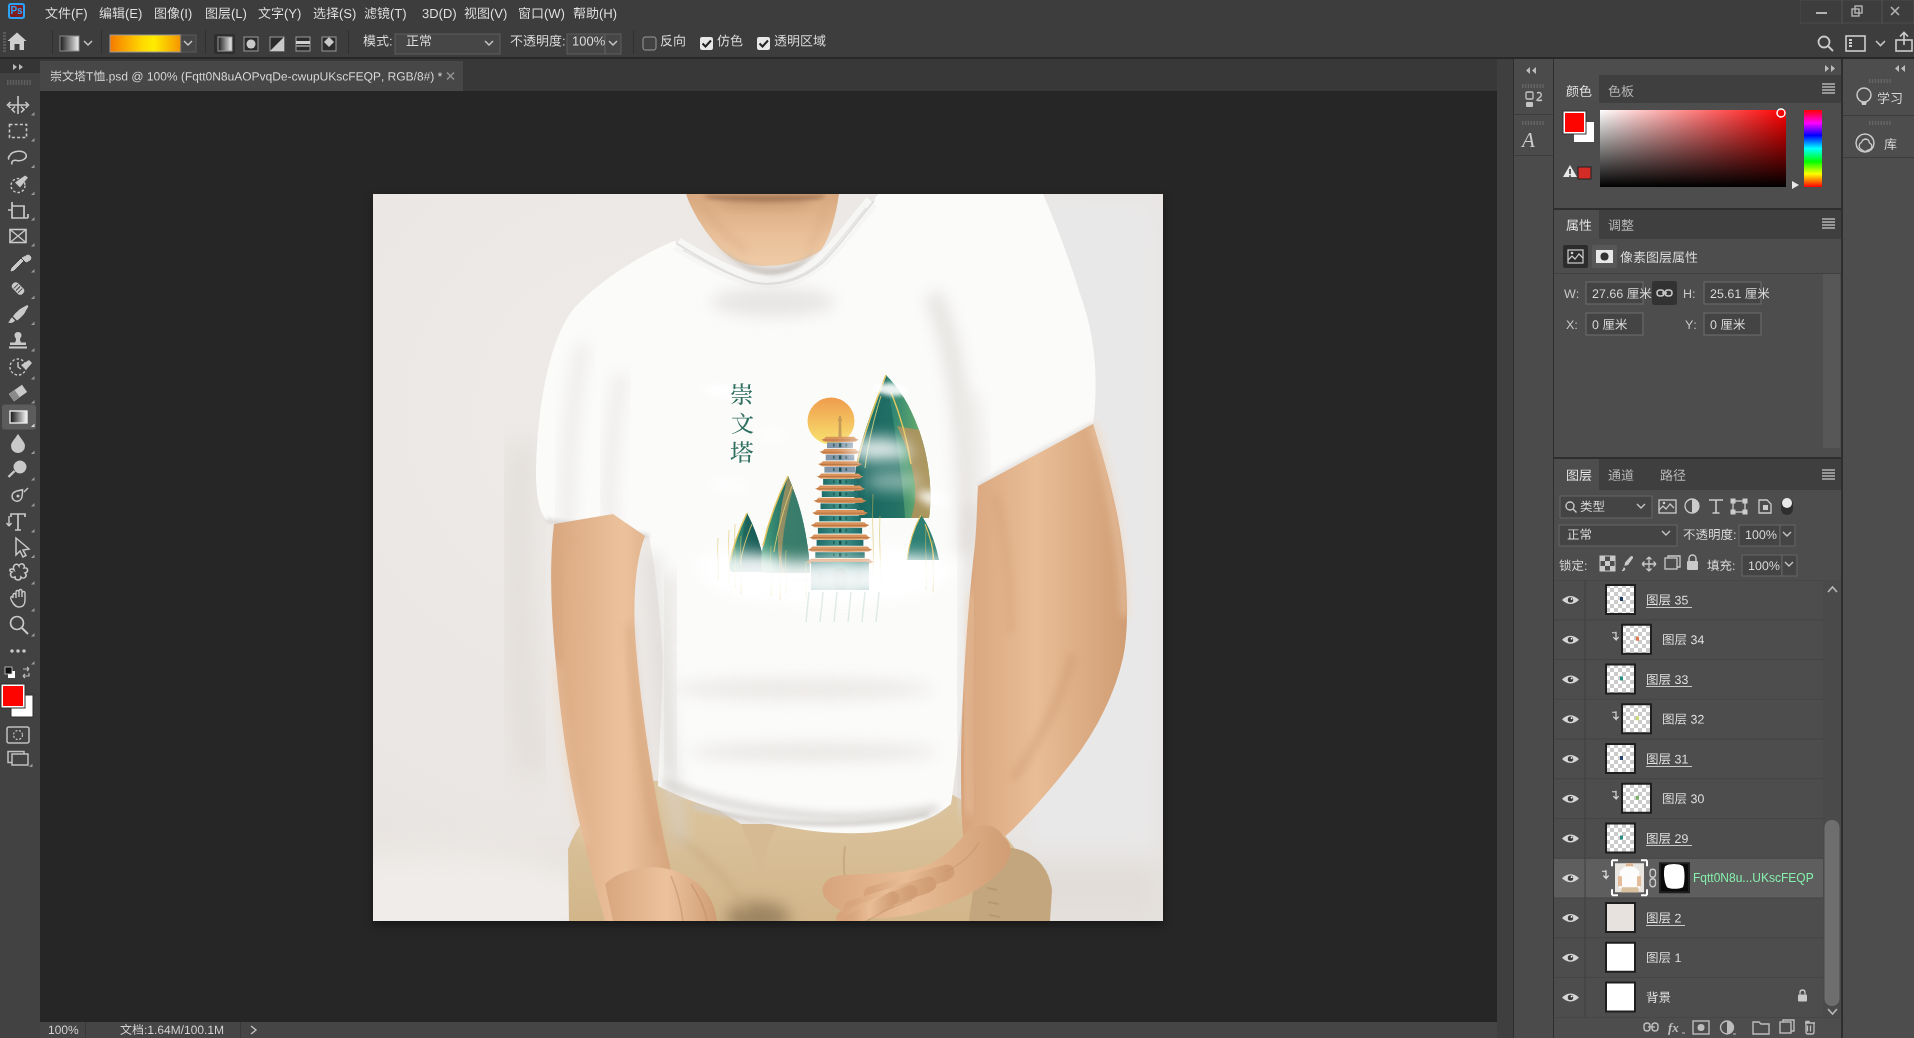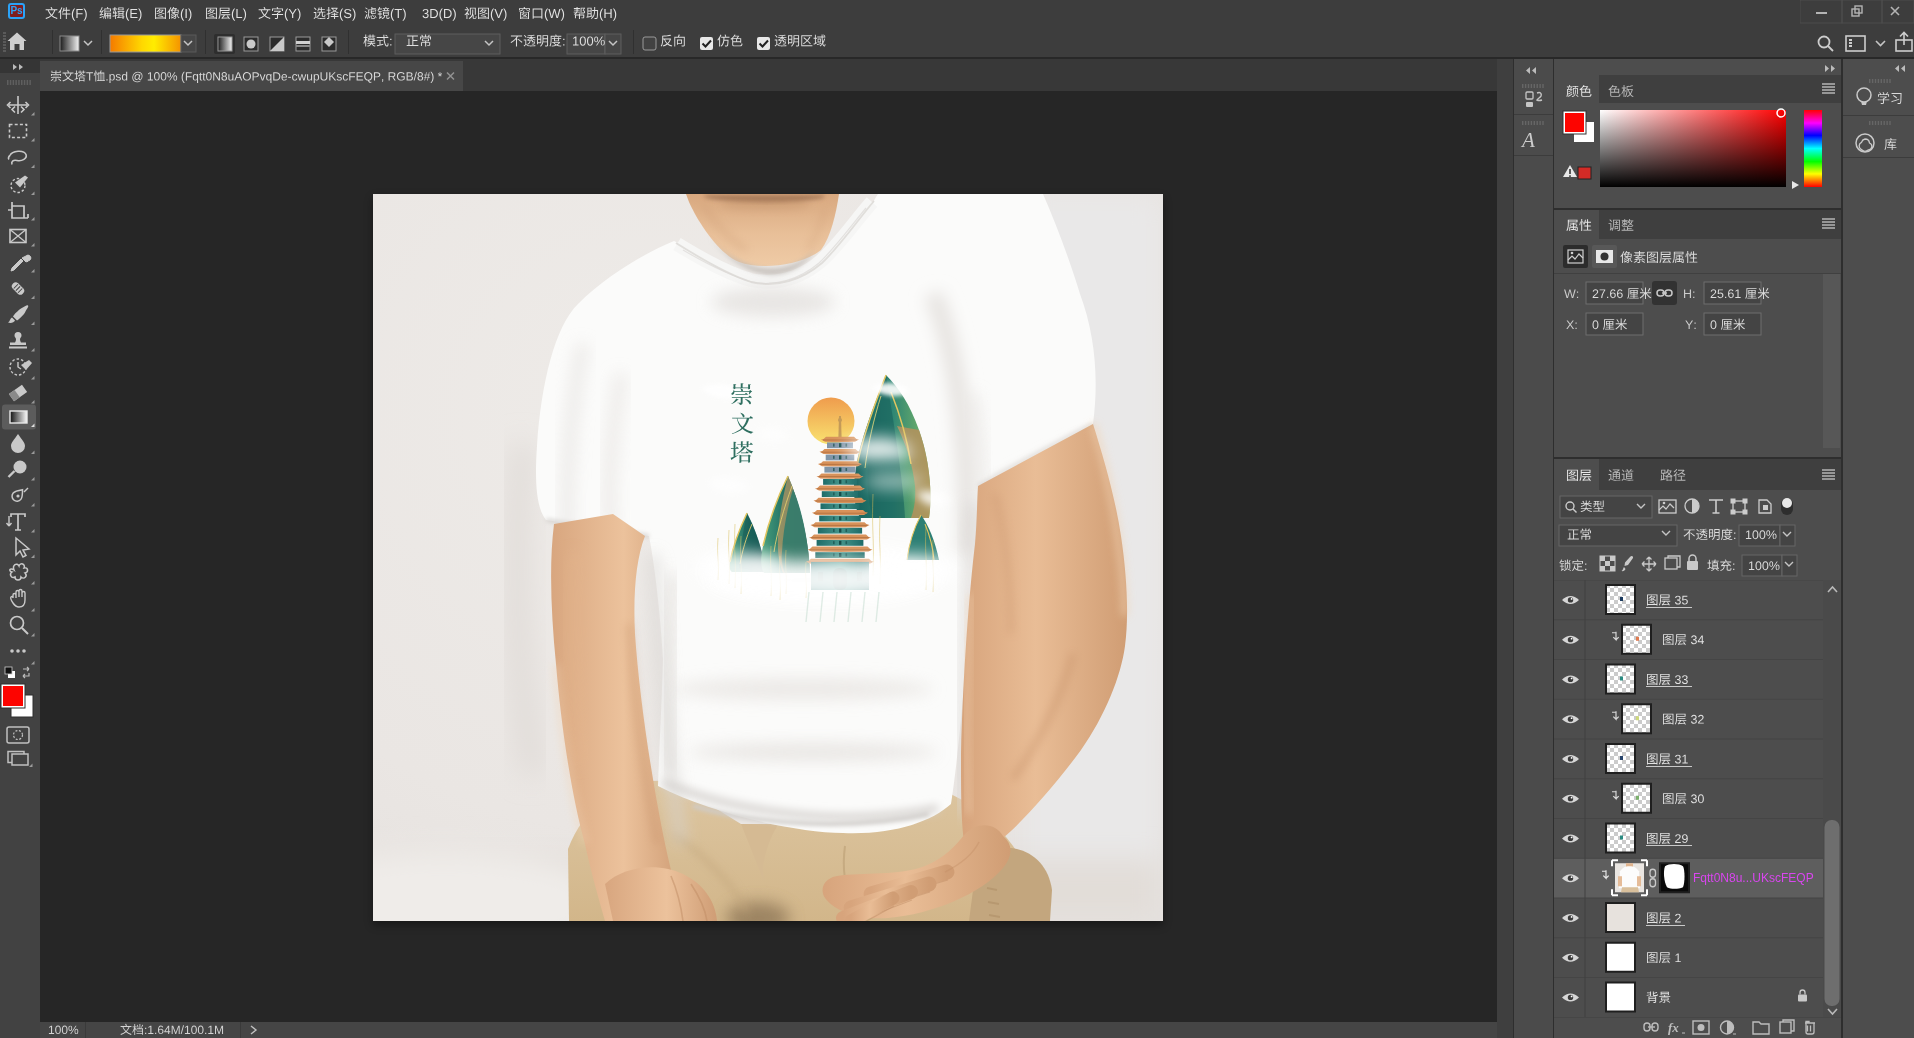--- a/index.html
+++ b/index.html
@@ -443,21 +443,21 @@
     <rect x="269" y="0" width="18" height="437" fill="#4a4a4a"></rect>
     <path d="M274 12 l4.5 -5 l4.5 5" fill="none" stroke="#b9b9b9" stroke-width="1.6"></path>
     <rect x="270.5" y="240" width="15" height="186" rx="7" fill="#6e6e6e"></rect>
     <path d="M274 429 l4.5 5 l4.5 -5" fill="none" stroke="#b9b9b9" stroke-width="1.6"></path>
   </svg>
 <div class="abs" style="left:1646px;top:606.875px;width:46.3788px;height:1px;background:#c9c9c9"></div>
 <div class="abs" style="left:1646px;top:686.375px;width:46.3788px;height:1px;background:#c9c9c9"></div>
 <div class="abs" style="left:1646px;top:765.875px;width:46.3788px;height:1px;background:#c9c9c9"></div>
 <div class="abs" style="left:1646px;top:845.375px;width:46.3788px;height:1px;background:#c9c9c9"></div>
 <div class="abs" style="left:1646px;top:924.875px;width:39.4269px;height:1px;background:#c9c9c9"></div>
-<div class="abs" style="left:1693px;top:871.25px;font-size:12px;color:#d946ef">Fqtt0N8u...UKscFEQP</div>
+<div class="abs" style="left:1693px;top:871.25px;font-size:12px;color:#86efac">Fqtt0N8u...UKscFEQP</div>
 <svg class="abs" style="left:1554px;top:1017px" width="287" height="21">
     <rect x="0" y="0" width="287" height="21" fill="#4d4d4d"></rect>
     <line x1="0" y1="0" x2="287" y2="0" stroke="#414141"></line>
     <g fill="none" stroke="#bdbdbd" stroke-width="1.4">
       <rect x="90" y="6" width="6" height="8" rx="3"></rect>
       <rect x="98" y="6" width="6" height="8" rx="3"></rect>
       <line x1="94" y1="10" x2="101" y2="10"></line>
     </g>
     <text x="114" y="15" font-size="13" font-style="italic" font-weight="bold" fill="#bdbdbd" font-family="Liberation Serif">fx</text>
     <path d="M128 16 l3 0" stroke="#bdbdbd"></path>

